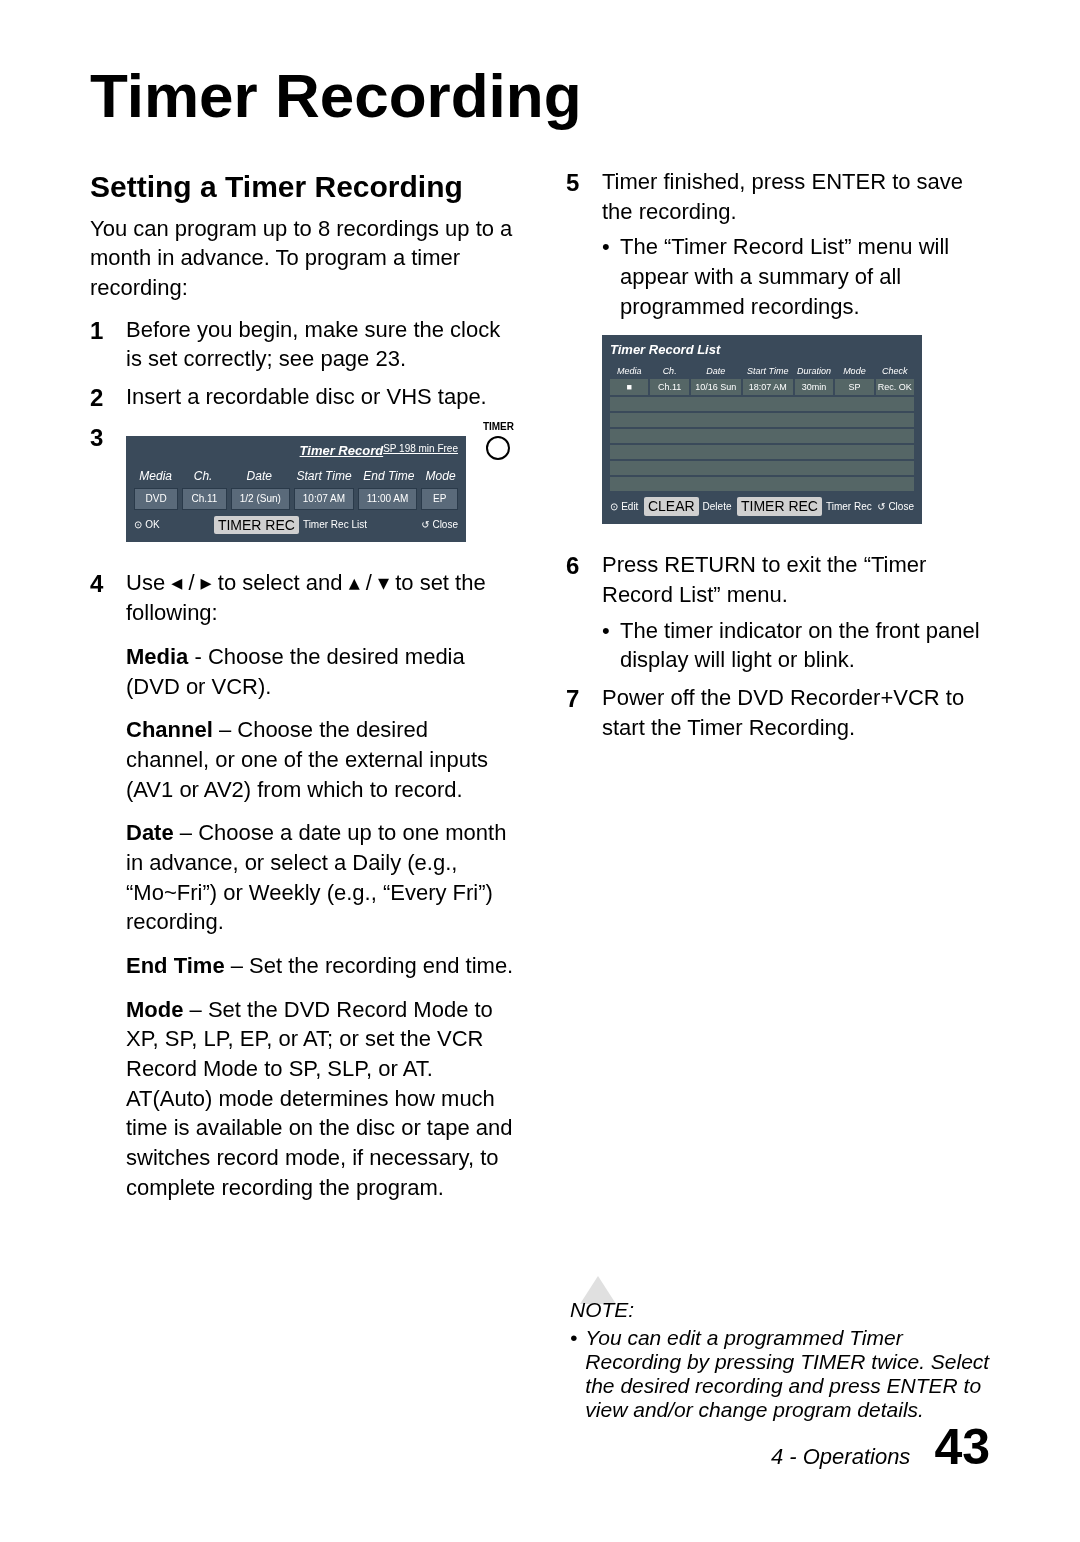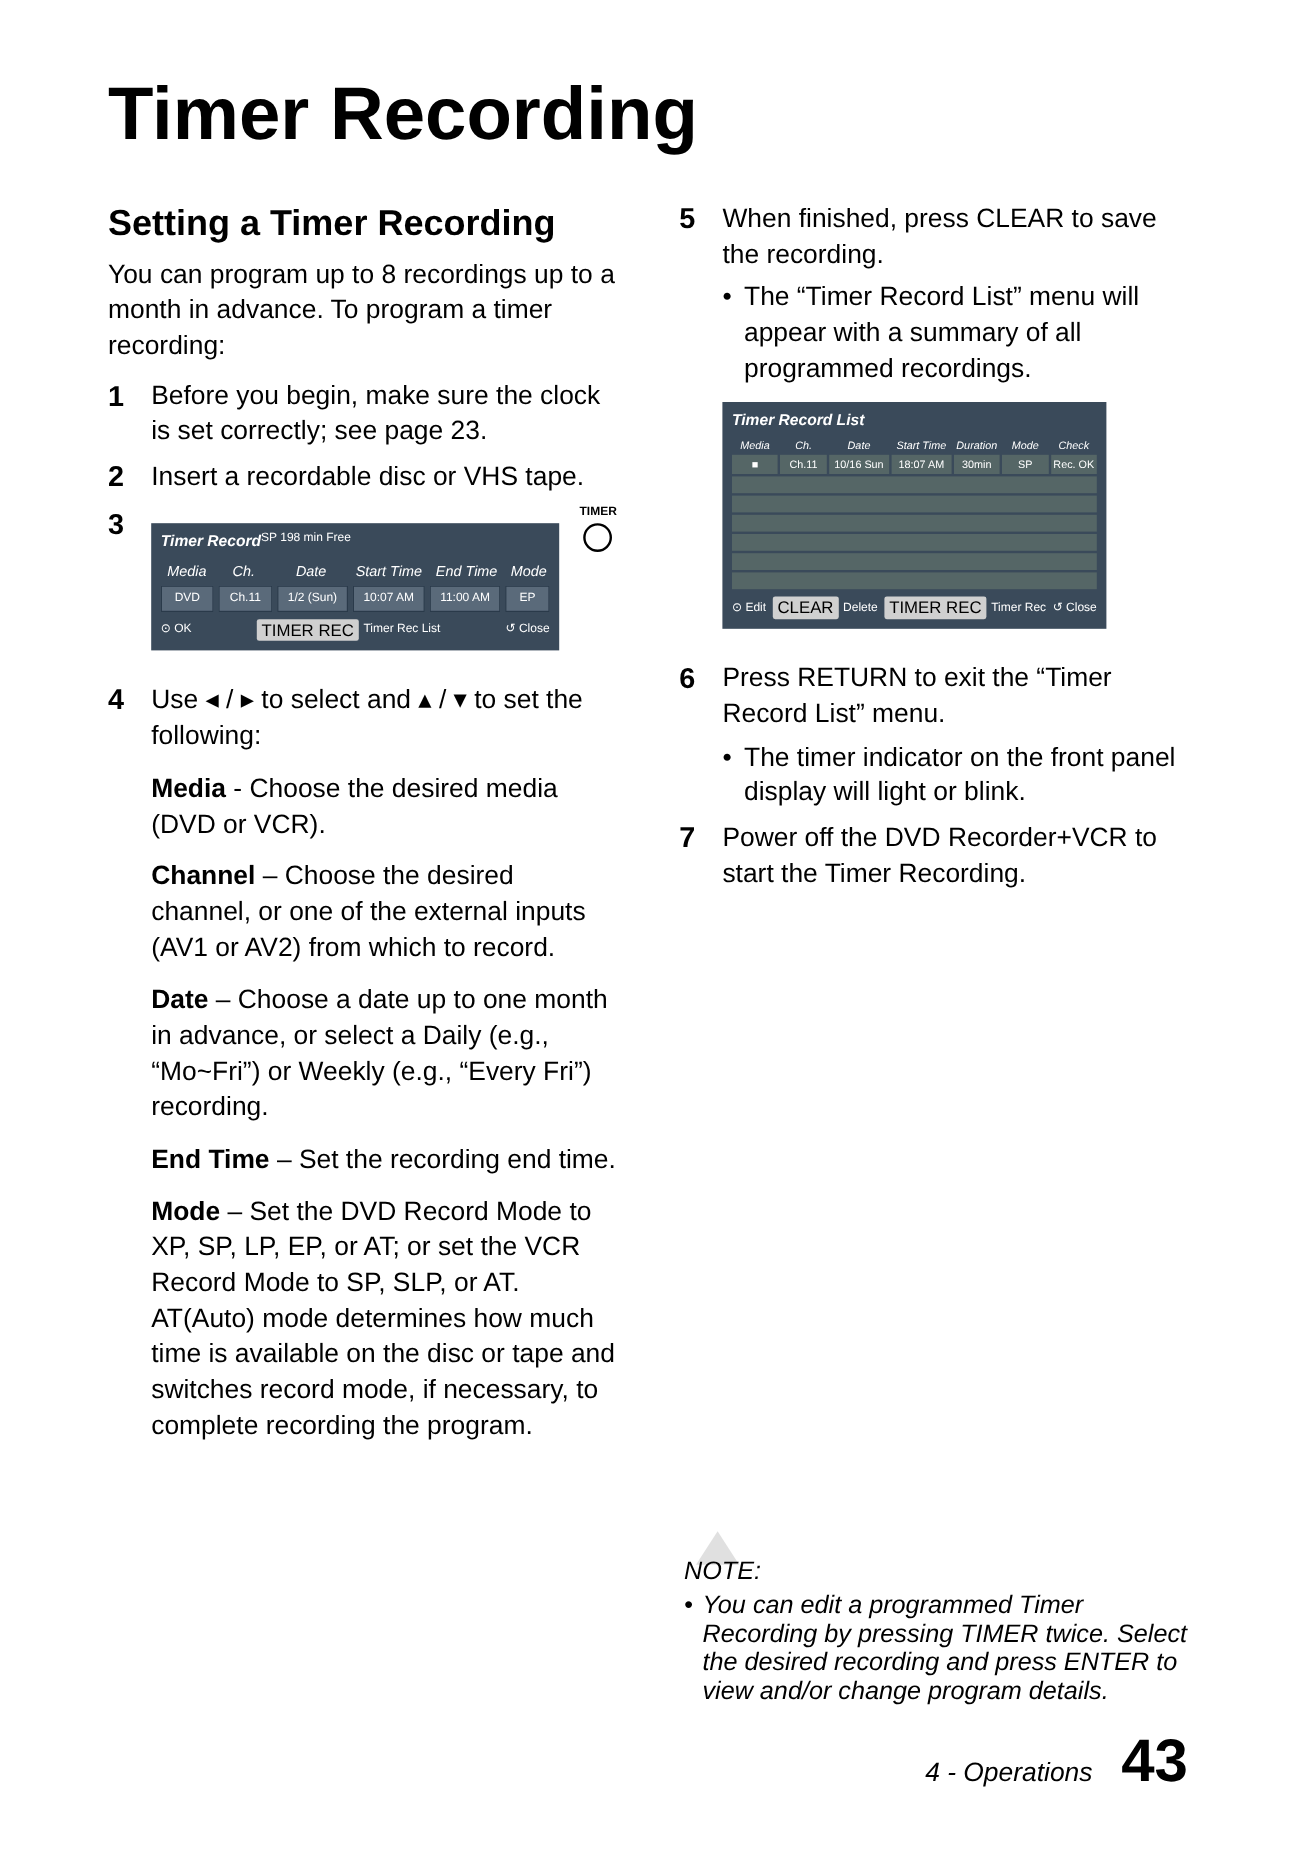--- a/index.html
+++ b/index.html
@@ -30,41 +30,41 @@
   }
   .subitem { margin: 14px 0 0 0; }
   .subitem b { font-weight: 800; }
   .bullet { display: flex; gap: 8px; margin-top: 6px; }
   .bullet .dot { min-width: 10px; }
   .osd {
     background: #3a4a5a; color: #fff; font-size: 12px; margin: 14px 0 18px 0;
     padding: 6px 8px 8px 8px; width: 340px;
   }
   .osd-title { font-style: italic; font-weight: 700; margin-bottom: 4px; font-size: 13px; }
-  .osd-head { display: flex; justify-content: flex-start; font-size: 10px; }
+  .osd-head { display: flex; justify-content: flex-end; font-size: 10px; text-decoration: underline; }
   .osd-row { display: flex; gap: 4px; margin-top: 4px; }
   .osd-cell {
     background: #5a6a7a; flex: 1; text-align: center; padding: 3px 2px; font-size: 10px;
     border: 1px solid #2a3a4a;
   }
   .osd-foot { display: flex; justify-content: space-between; font-size: 10px; margin-top: 6px; align-items: center; }
   .osd-foot .btn { background: #d0d0d0; color: #000; padding: 0 4px; border-radius: 2px; font-size: 14px; }
   .osd-foot span { display: flex; gap: 4px; align-items: center; }
   .osd2 { width: 320px; }
   .osd2 .hdr-row, .osd2 .data-row { display: flex; gap: 2px; font-size: 9px; }
   .osd2 .hcell { flex: 1; text-align: center; padding: 2px 0; font-style: italic; }
   .osd2 .dcell { flex: 1; text-align: center; padding: 2px 0; background: #566; }
   .osd2 .blank { height: 14px; background: #566; margin-top: 2px; }
   .arrows { font-family: Arial; }
   .note-block { position: absolute; bottom: 120px; right: 90px; width: 420px; font-size: 21px; }
   .note-tri { width: 0; height: 0; border-left: 18px solid transparent; border-right: 18px solid transparent;
     border-bottom: 28px solid #e0e0e0; margin-left: 10px; margin-bottom: -6px; }
   .note-label { font-style: italic; font-weight: 400; }
   .note-body { font-style: italic; display: flex; gap: 8px; margin-top: 4px; }
-  .footer { position: absolute; bottom: 46px; right: 90px; display: flex; gap: 24px; align-items: baseline; }
+  .footer { position: absolute; bottom: 66px; right: 90px; display: flex; gap: 24px; align-items: baseline; }
   .footer .sect { font-style: italic; font-size: 22px; }
   .footer .pg { font-size: 50px; font-weight: 800; }
   .col .intro { margin-bottom: 12px; }
   .step3line { position: relative; }
 </style>
 </head>
 <body>
 
 <h1>Timer Recording</h1>
 
@@ -137,21 +137,21 @@
         </div>
       </li>
     </ol>
   </div>
 
   <div class="col">
     <ol class="steps">
       <li>
         <div class="stepnum">5</div>
         <div class="stepbody">
-          <span>When finished, press CLEAR to save the recording.</span>
+          <span>Timer finished, press ENTER to save the recording.</span>
           <div class="bullet">
               <span class="dot">•</span>
               <span>The “Timer Record List” menu will appear with a summary of all programmed recordings.</span>
             </div>
 
           
           <div class="osd osd2">
             <div class="osd-title">Timer Record List</div>
             <div class="hdr-row" style="font-style:italic">
               <div class="hcell">Media</div>

